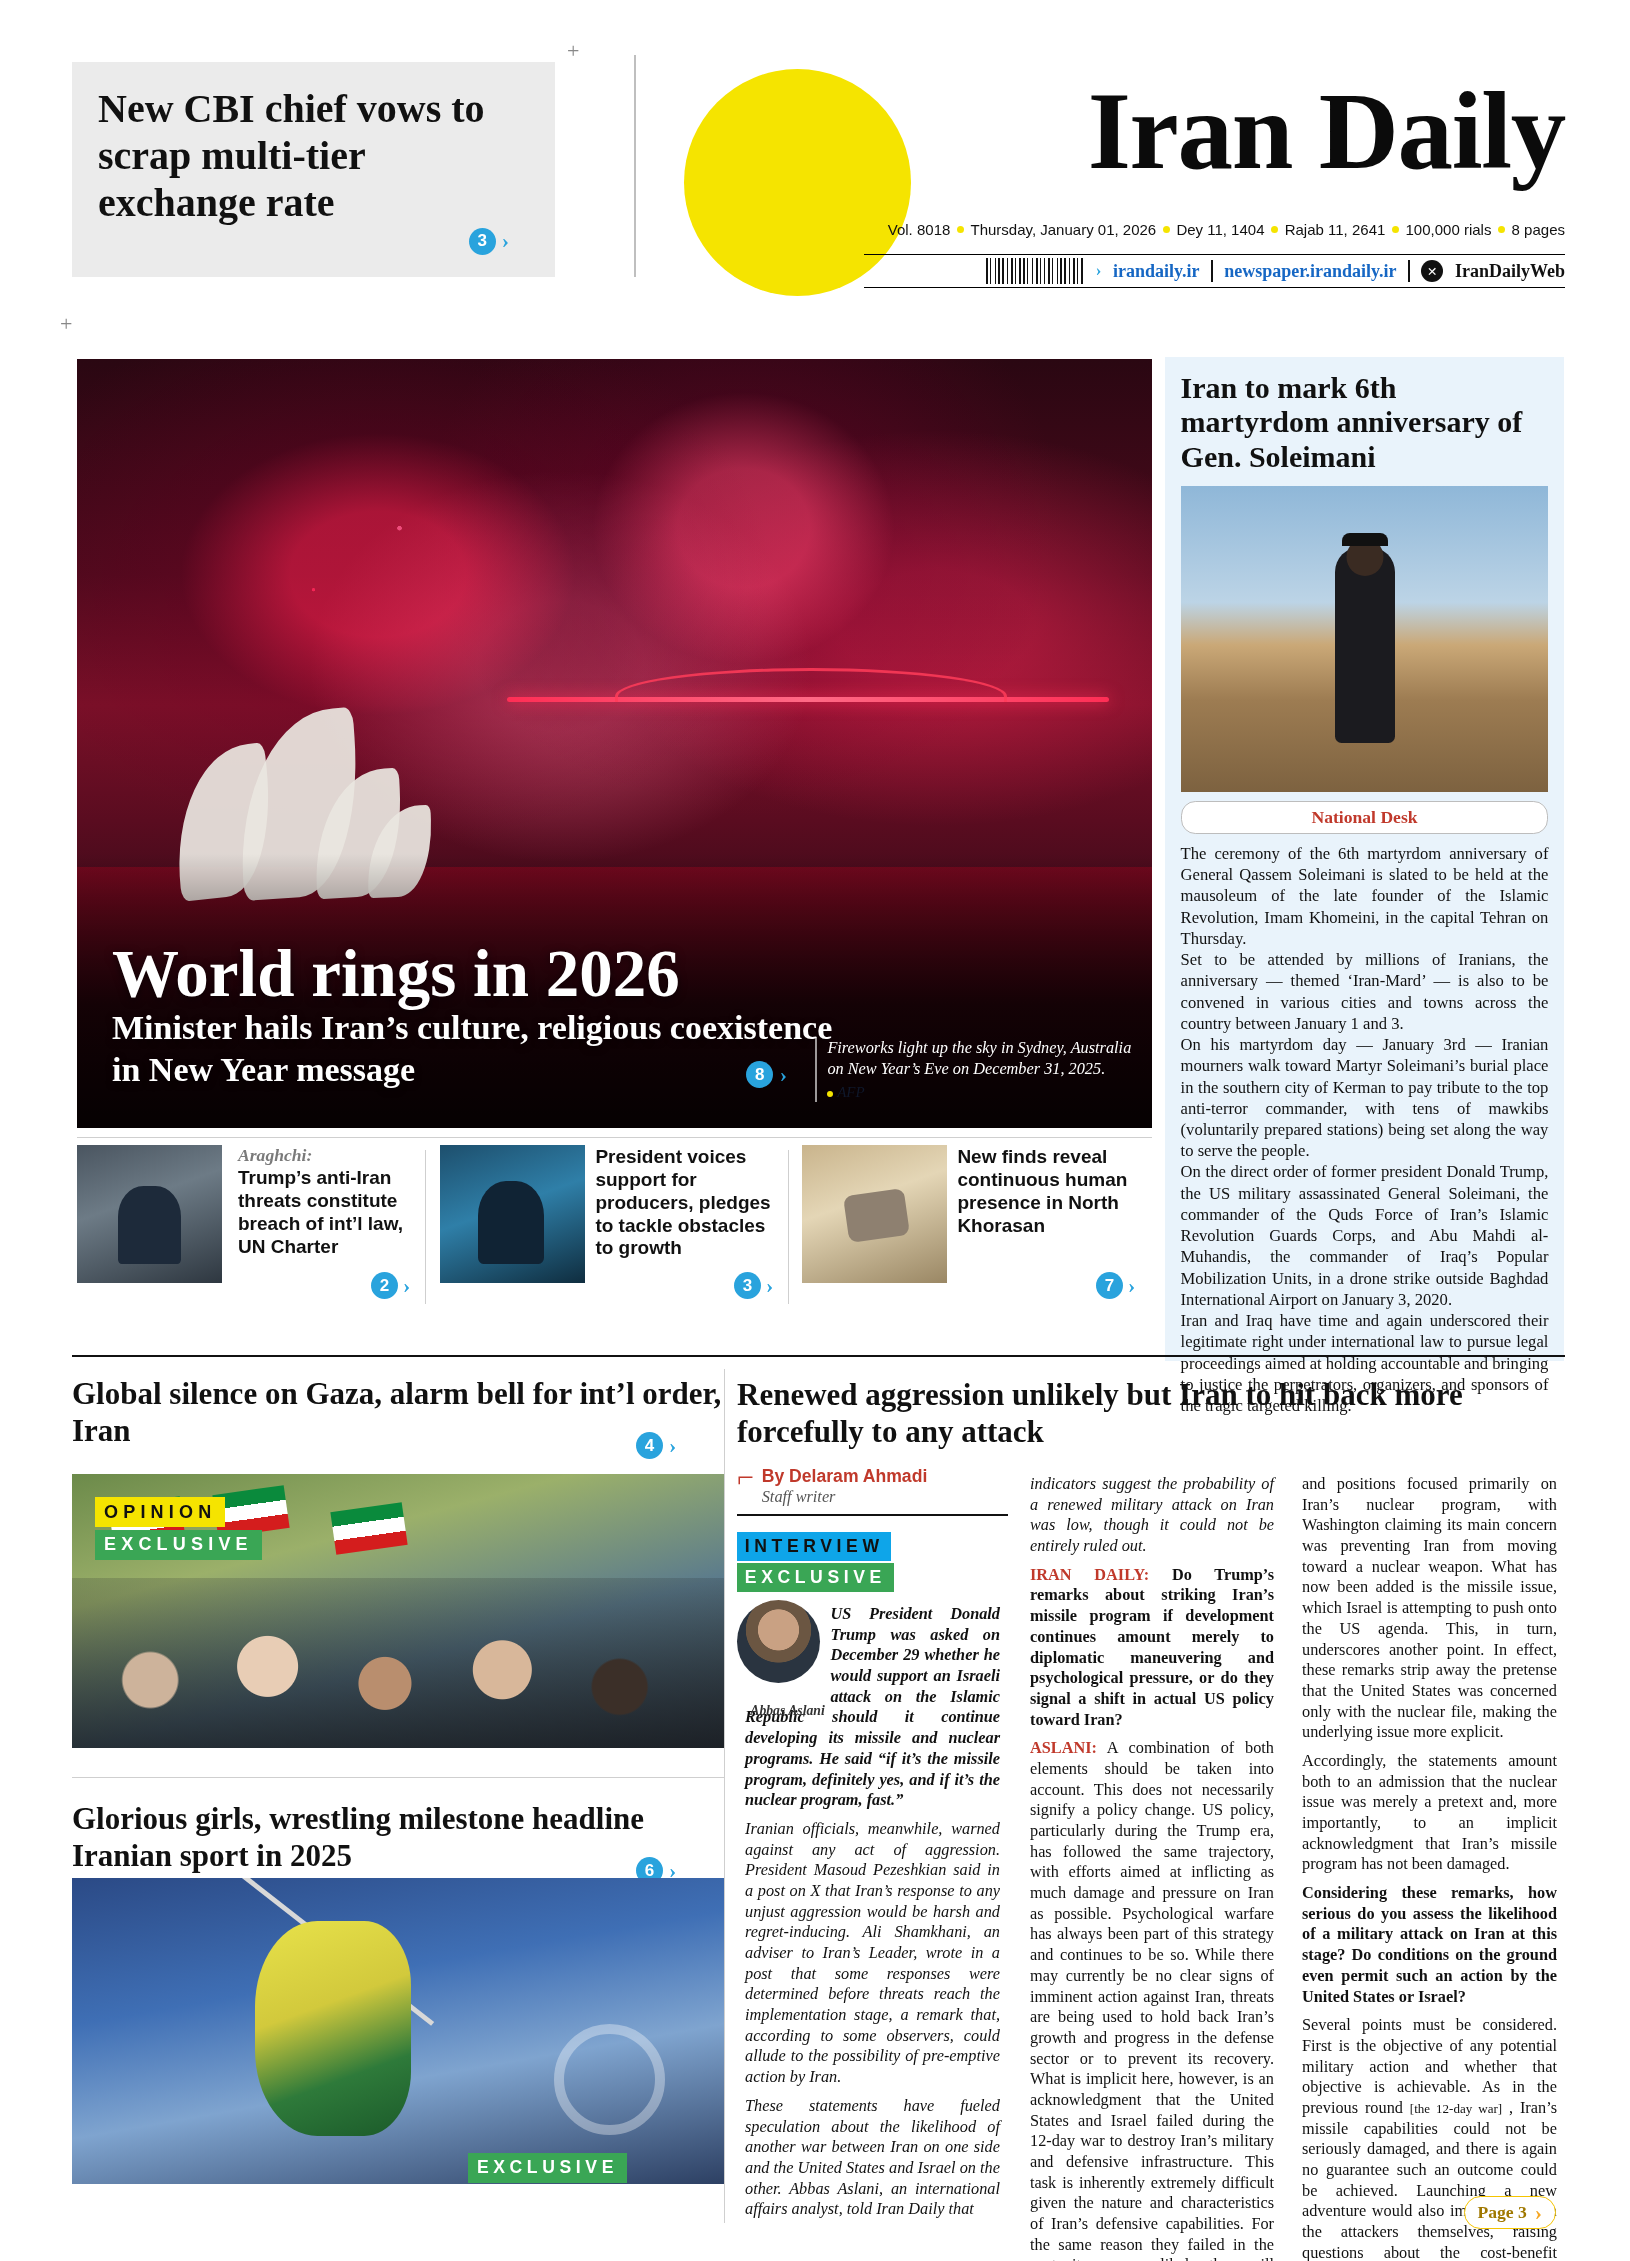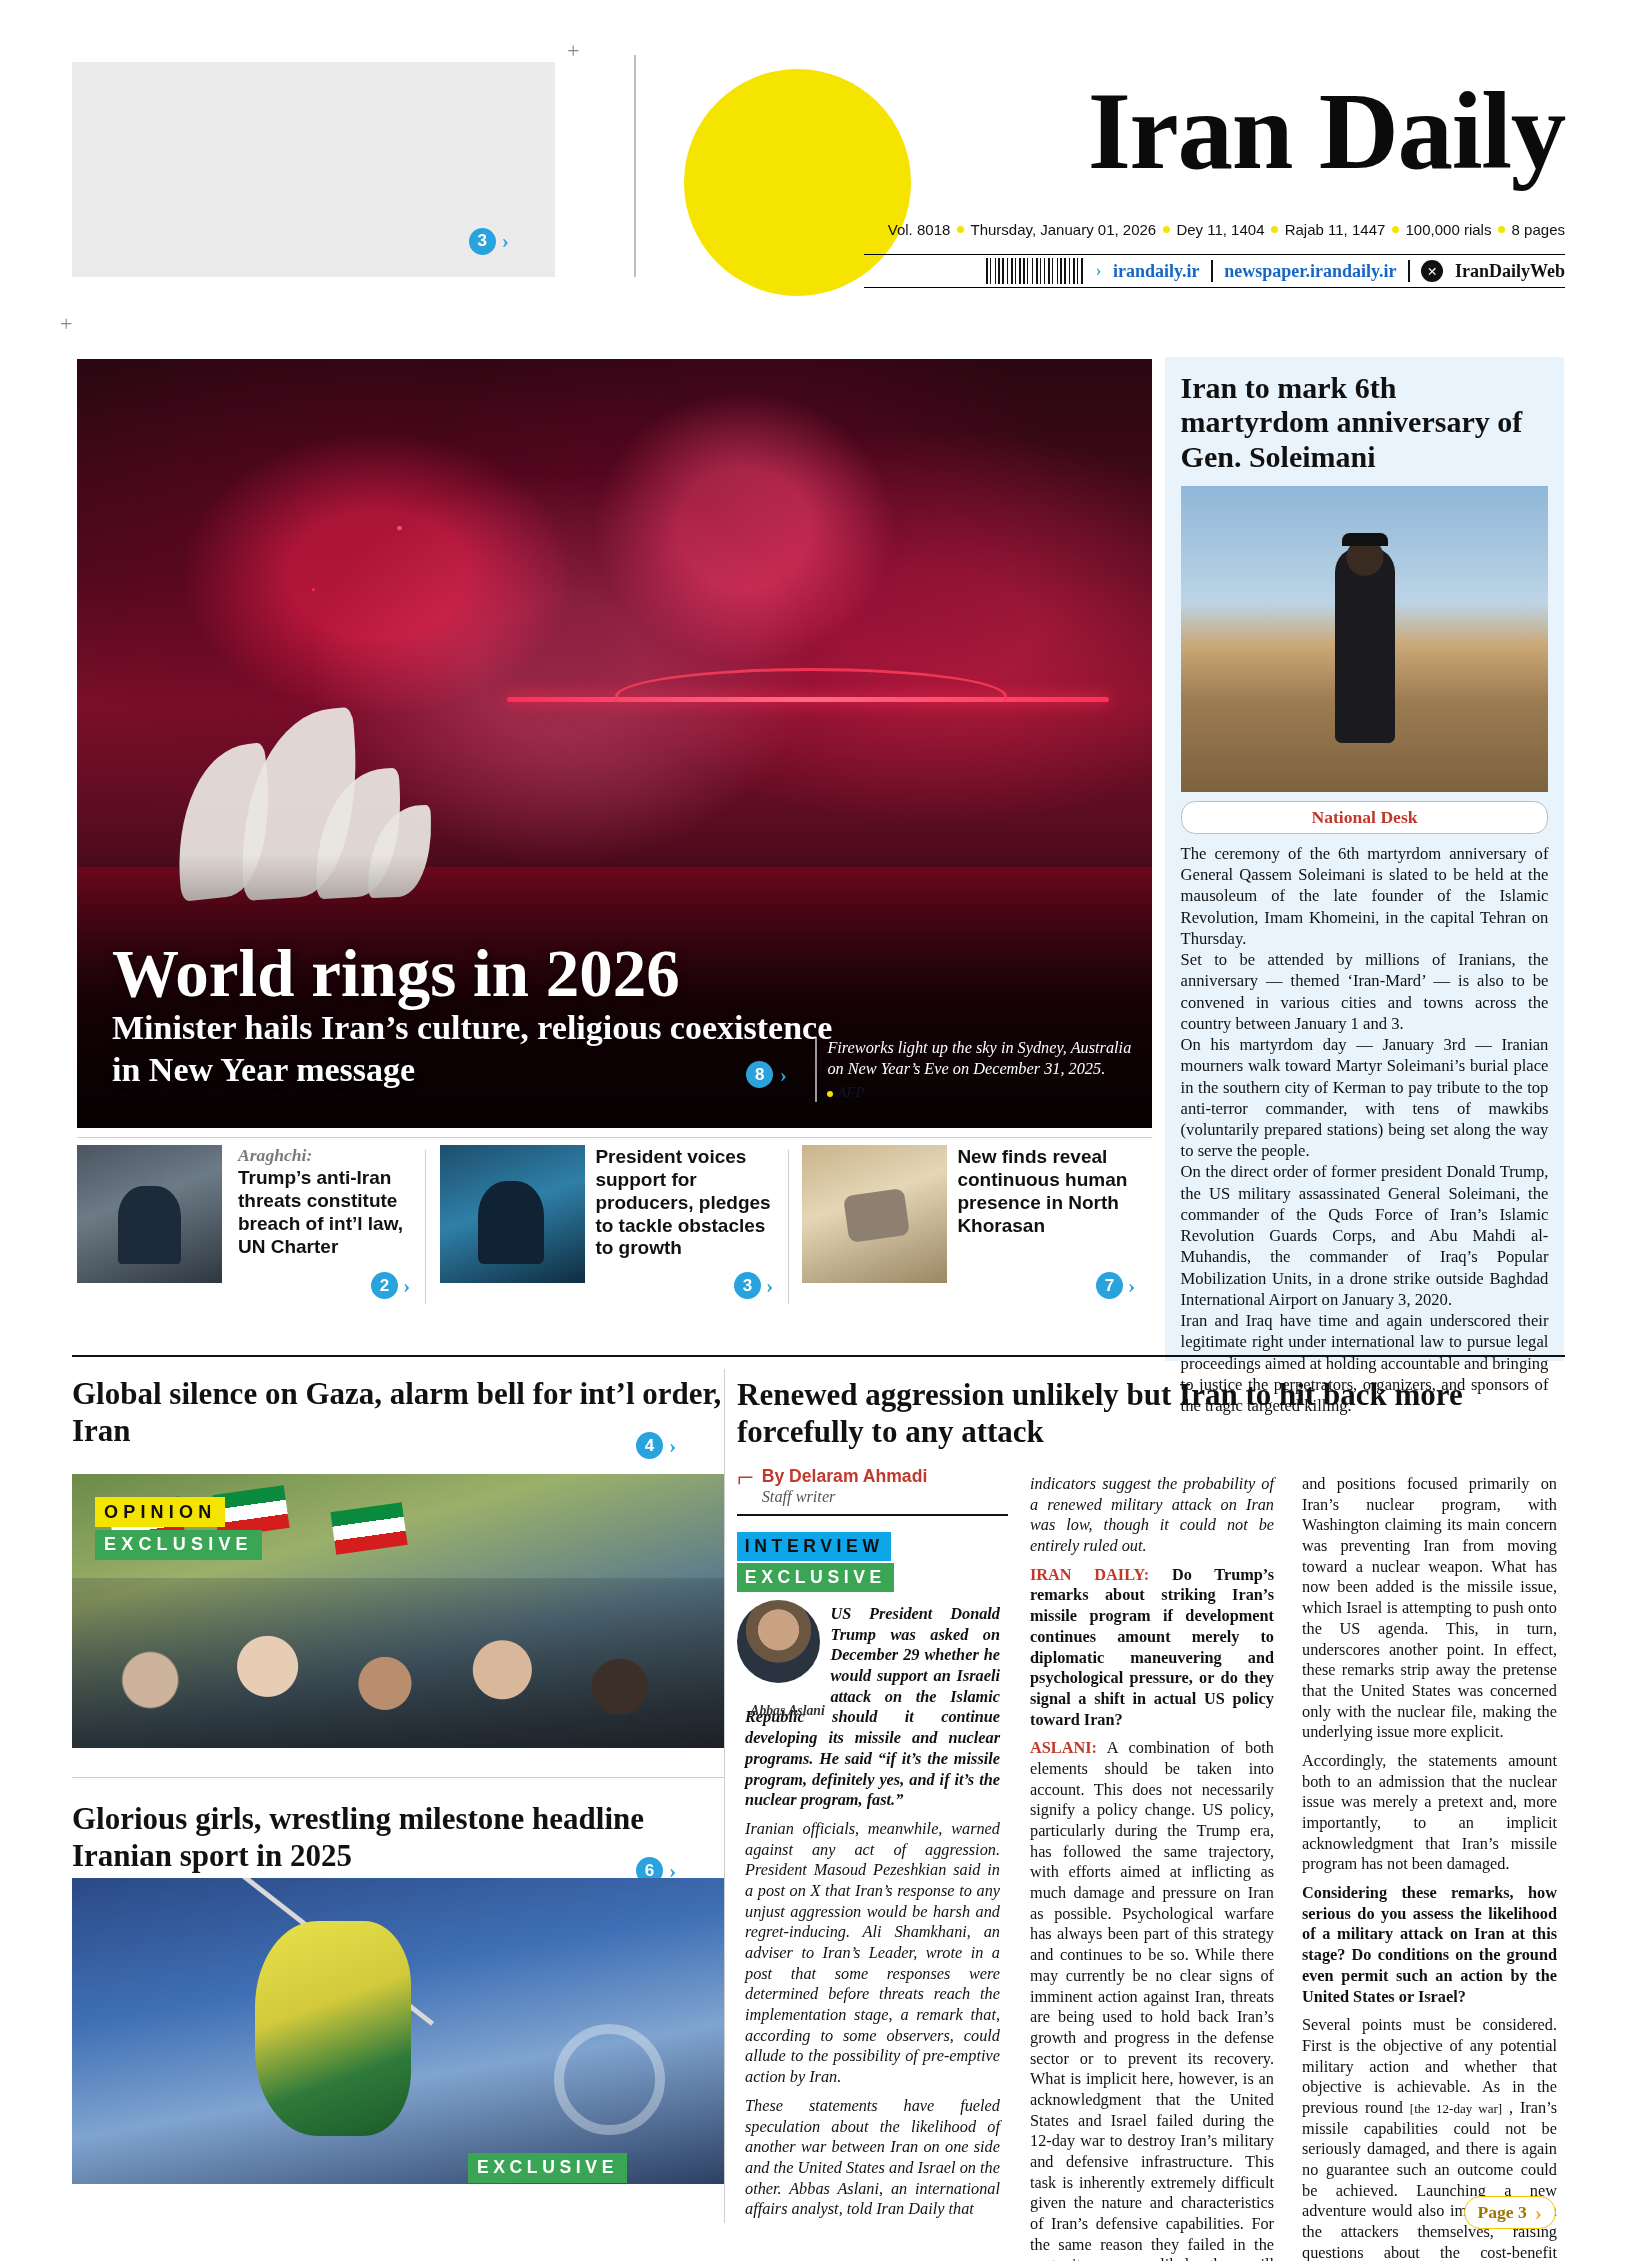--- a/index.html
+++ b/index.html
@@ -252,39 +252,40 @@
 <body>
 
 <div class="page">
 
   <div class="crop" style="left:567px; top:40px;">+</div>
   <div class="crop" style="left:60px; top:313px;">+</div>
 
   <div class="masthead">
 
     <div class="promo-box">
+      <div class="ptext">New CBI chief vows to scrap multi-tier exchange rate</div>
       <div class="pagechip">
         <span class="circnum">3</span>
         <span class="chev">›</span>
       </div>
     </div>
 
     <div class="vrule"></div>
     <div class="sun"></div>
 
     <div class="logo">Iran Daily</div>
 
     <div class="issueline">
       <span>Vol. 8018</span>
       <span class="dot"></span>
       <span>Thursday, January 01, 2026</span>
       <span class="dot"></span>
       <span>Dey 11, 1404</span>
       <span class="dot"></span>
-      <span>Rajab 11, 1447</span>
+      <span>Rajab 11, 2641</span>
       <span class="dot"></span>
       <span>100,000 rials</span>
       <span class="dot"></span>
       <span>8 pages</span>
     </div>
 
     <div class="linkrow">
       <span class="barcode"></span>
       <span class="chev-sm">›</span>
       <span class="link-blue">irandaily.ir</span>

